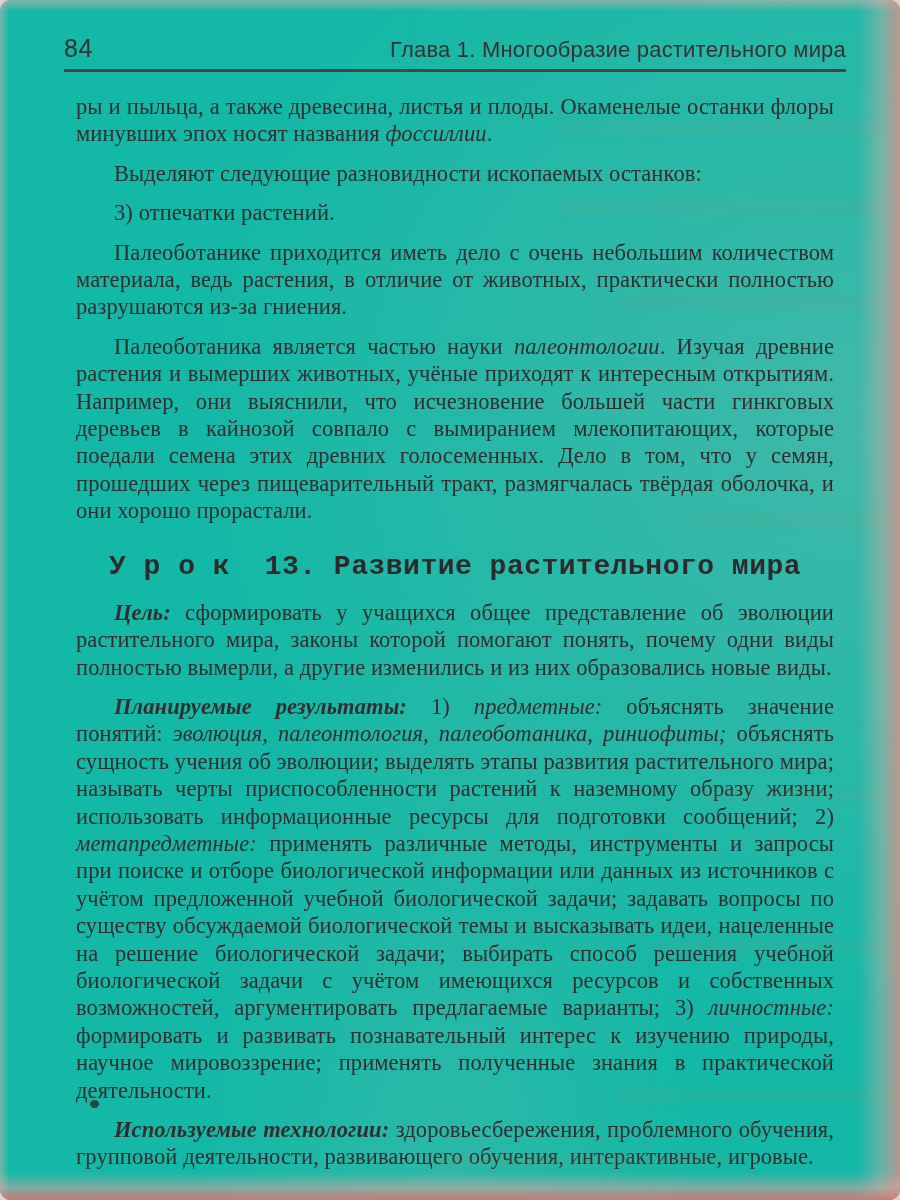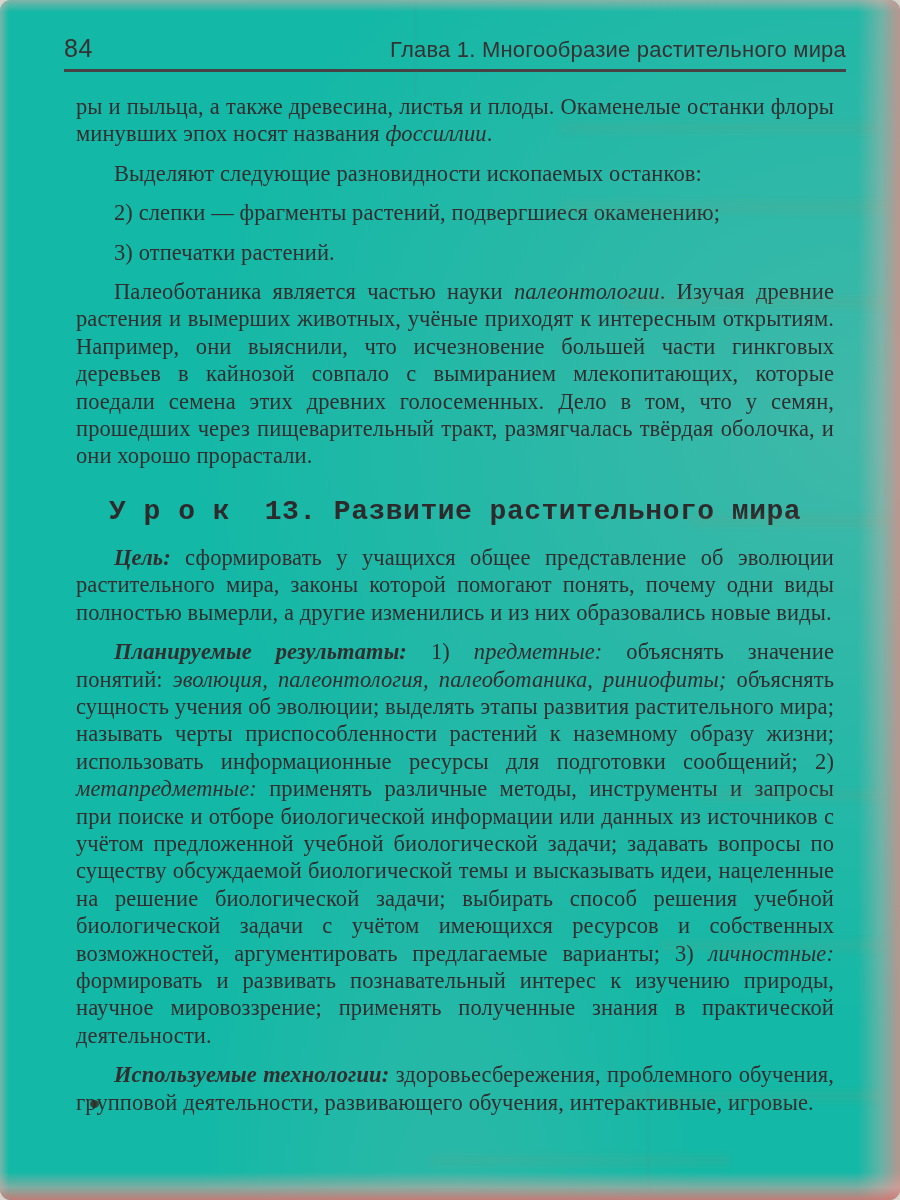--- a/index.html
+++ b/index.html
@@ -64,22 +64,22 @@
   <div class="content">
     <div class="header-row">
       <span class="page-num">84</span>
       <span class="chapter">Глава 1. Многообразие растительного мира</span>
     </div>
     <div class="header-rule"></div>
 
     <div class="body-text">
       <p><span>ры и пыльца, а также древесина, листья и плоды. Окаменелые останки флоры минувших эпох носят названия </span><span class="run-i">фоссиллии</span><span>.</span></p>
       <p class="indent"><span>Выделяют следующие разновидности ископаемых останков:</span></p>
-      <p class="indent"><span>2) слепки — фрагменты растений, подвергшиеся окаменению;</span></p>
       <p class="indent"><span>3) отпечатки растений.</span></p>
+      <p class="indent"><span>Палеоботанике приходится иметь дело с очень небольшим количеством материала, ведь растения, в отличие от животных, практически полностью разрушаются из-за гниения.</span></p>
       <p class="indent"><span>Палеоботаника является частью науки </span><span class="run-i">палеонтологии</span><span>. Изучая древние растения и вымерших животных, учёные приходят к интересным открытиям. Например, они выяснили, что исчезновение большей части гинкговых деревьев в кайнозой совпало с вымиранием млекопитающих, которые поедали семена этих древних голосеменных. Дело в том, что у семян, прошедших через пищеварительный тракт, размягчалась твёрдая оболочка, и они хорошо прорастали.</span></p>
 
       <h2 class="lesson-heading">У р о к&nbsp; 13. Развитие растительного мира</h2>
 
       <p class="indent"><span class="run-bi">Цель:</span><span> сформировать у учащихся общее представление об эволюции растительного мира, законы которой помогают понять, почему одни виды полностью вымерли, а другие изменились и из них образовались новые виды.</span></p>
       <p class="indent gap-before"><span class="run-bi">Планируемые результаты:</span><span> 1) </span><span class="run-i">предметные:</span><span> объяснять значение понятий: </span><span class="run-i">эволюция, палеонтология, палеоботаника, риниофиты;</span><span> объяснять сущность учения об эволюции; выделять этапы развития растительного мира; называть черты приспособленности растений к наземному образу жизни; использовать информационные ресурсы для подготовки сообщений; 2) </span><span class="run-i">метапредметные:</span><span> применять различные методы, инструменты и запросы при поиске и отборе биологической информации или данных из источников с учётом предложенной учебной биологической задачи; задавать вопросы по существу обсуждаемой биологической темы и высказывать идеи, нацеленные на решение биологической задачи; выбирать способ решения учебной биологической задачи с учётом имеющихся ресурсов и собственных возможностей, аргументировать предлагаемые варианты; 3) </span><span class="run-i">личностные:</span><span> формировать и развивать познавательный интерес к изучению природы, научное мировоззрение; применять полученные знания в практической деятельности.</span></p>
       <p class="indent gap-before"><span class="run-bi">Используемые технологии:</span><span> здоровьесбережения, проблемного обучения, групповой деятельности, развивающего обучения, интерактивные, игровые.</span></p>
     </div>
   </div>
 

